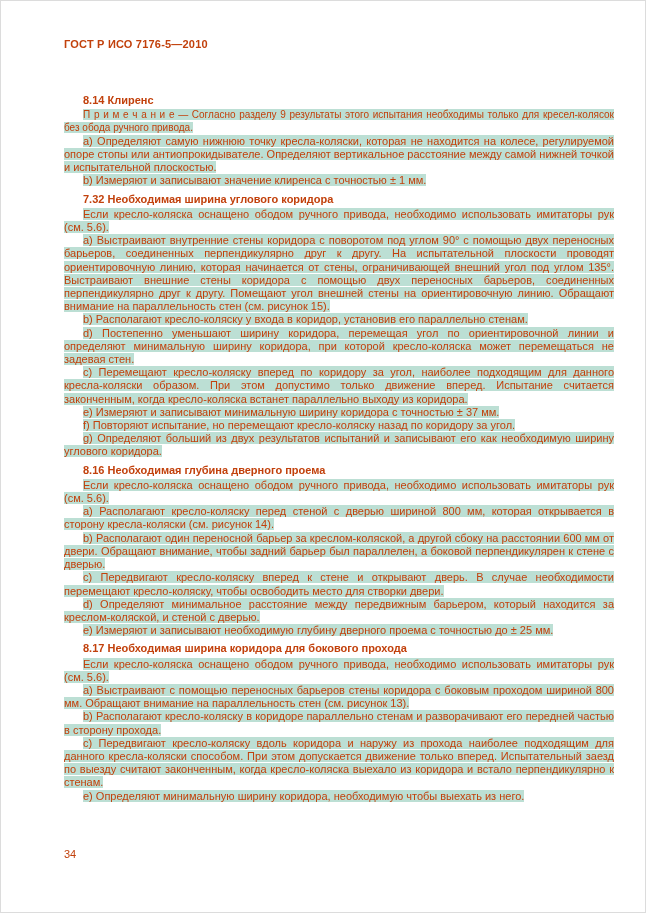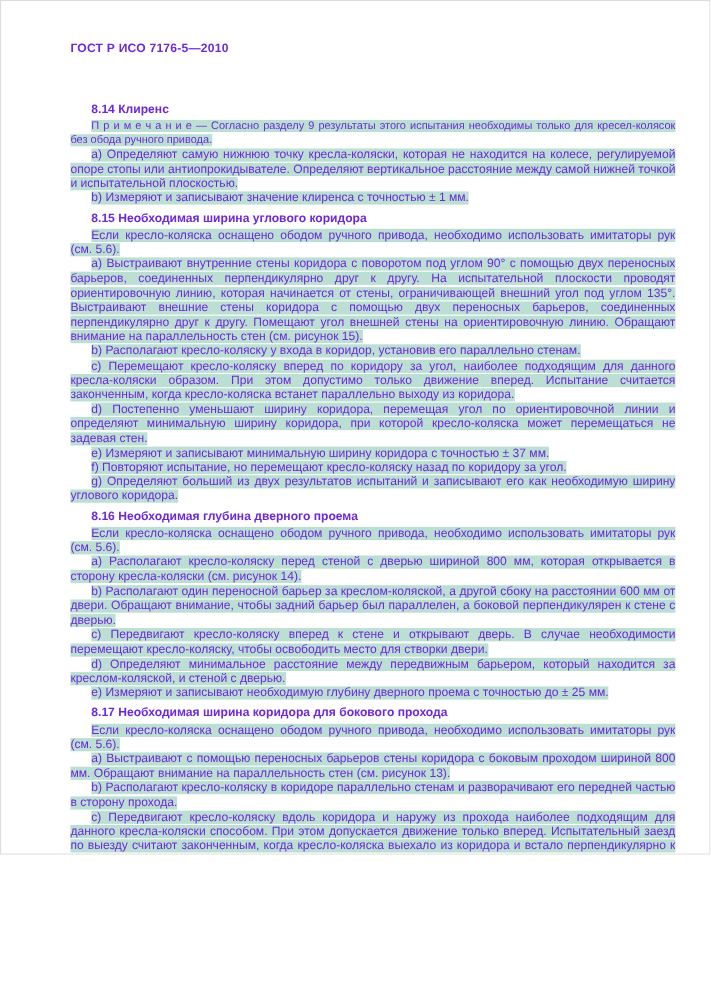--- a/index.html
+++ b/index.html
@@ -3,26 +3,26 @@
 <meta charset="utf-8">
 <style>
   html, body {
     margin: 0;
     padding: 0;
     background: #ffffff;
   }
   .page {
     position: relative;
     width: 646px;
-    height: 777px;
+    height: 913px;
     box-sizing: border-box;
     background: #ffffff;
     border: 1px solid #dcdcdc;
     font-family: "Liberation Sans", sans-serif;
-    color: #6d28d9;
+    color: #c2410c;
     overflow: hidden;
   }
   .doc-header {
     position: absolute;
     left: 63px;
     top: 37px;
     font-size: 11px;
     font-weight: bold;
     letter-spacing: 0.2px;
   }
@@ -71,26 +71,26 @@
 </head>
 <body>
 
 <div class="page">
   <div class="doc-header">ГОСТ Р ИСО 7176-5—2010</div>
   <div class="content">
       <h2 class="section-heading">8.14 Клиренс</h2>
       <p class="note"><span class="hl">П р и м е ч а н и е — Согласно разделу 9 результаты этого испытания необходимы только для кресел-колясок без обода ручного привода.</span></p>
       <p class="paragraph"><span class="hl">а) Определяют самую нижнюю точку кресла-коляски, которая не находится на колесе, регулируемой опоре стопы или антиопрокидывателе. Определяют вертикальное расстояние между самой нижней точкой и испытательной плоскостью.</span></p>
       <p class="paragraph"><span class="hl">b) Измеряют и записывают значение клиренса с точностью ± 1 мм.</span></p>
-      <h2 class="section-heading">8.15 Необходимая ширина углового коридора</h2>
+      <h2 class="section-heading">7.32 Необходимая ширина углового коридора</h2>
       <p class="paragraph"><span class="hl">Если кресло-коляска оснащено ободом ручного привода, необходимо использовать имитаторы рук (см. 5.6).</span></p>
       <p class="paragraph"><span class="hl">а) Выстраивают внутренние стены коридора с поворотом под углом 90° с помощью двух переносных барьеров, соединенных перпендикулярно друг к другу. На испытательной плоскости проводят ориентировочную линию, которая начинается от стены, ограничивающей внешний угол под углом 135°. Выстраивают внешние стены коридора с помощью двух переносных барьеров, соединенных перпендикулярно друг к другу. Помещают угол внешней стены на ориентировочную линию. Обращают внимание на параллельность стен (см. рисунок 15).</span></p>
       <p class="paragraph"><span class="hl">b) Располагают кресло-коляску у входа в коридор, установив его параллельно стенам.</span></p>
+      <p class="paragraph"><span class="hl">d) Постепенно уменьшают ширину коридора, перемещая угол по ориентировочной линии и определяют минимальную ширину коридора, при которой кресло-коляска может перемещаться не задевая стен.</span></p>
       <p class="paragraph"><span class="hl">с) Перемещают кресло-коляску вперед по коридору за угол, наиболее подходящим для данного кресла-коляски образом. При этом допустимо только движение вперед. Испытание считается законченным, когда кресло-коляска встанет параллельно выходу из коридора.</span></p>
-      <p class="paragraph"><span class="hl">d) Постепенно уменьшают ширину коридора, перемещая угол по ориентировочной линии и определяют минимальную ширину коридора, при которой кресло-коляска может перемещаться не задевая стен.</span></p>
       <p class="paragraph"><span class="hl">е) Измеряют и записывают минимальную ширину коридора с точностью ± 37 мм.</span></p>
       <p class="paragraph"><span class="hl">f) Повторяют испытание, но перемещают кресло-коляску назад по коридору за угол.</span></p>
       <p class="paragraph"><span class="hl">g) Определяют больший из двух результатов испытаний и записывают его как необходимую ширину углового коридора.</span></p>
       <h2 class="section-heading">8.16 Необходимая глубина дверного проема</h2>
       <p class="paragraph"><span class="hl">Если кресло-коляска оснащено ободом ручного привода, необходимо использовать имитаторы рук (см. 5.6).</span></p>
       <p class="paragraph"><span class="hl">а) Располагают кресло-коляску перед стеной с дверью шириной 800 мм, которая открывается в сторону кресла-коляски (см. рисунок 14).</span></p>
       <p class="paragraph"><span class="hl">b) Располагают один переносной барьер за креслом-коляской, а другой сбоку на расстоянии 600 мм от двери. Обращают внимание, чтобы задний барьер был параллелен, а боковой перпендикулярен к стене с дверью.</span></p>
       <p class="paragraph"><span class="hl">с) Передвигают кресло-коляску вперед к стене и открывают дверь. В случае необходимости перемещают кресло-коляску, чтобы освободить место для створки двери.</span></p>
       <p class="paragraph"><span class="hl">d) Определяют минимальное расстояние между передвижным барьером, который находится за креслом-коляской, и стеной с дверью.</span></p>
       <p class="paragraph"><span class="hl">е) Измеряют и записывают необходимую глубину дверного проема с точностью до ± 25 мм.</span></p>

